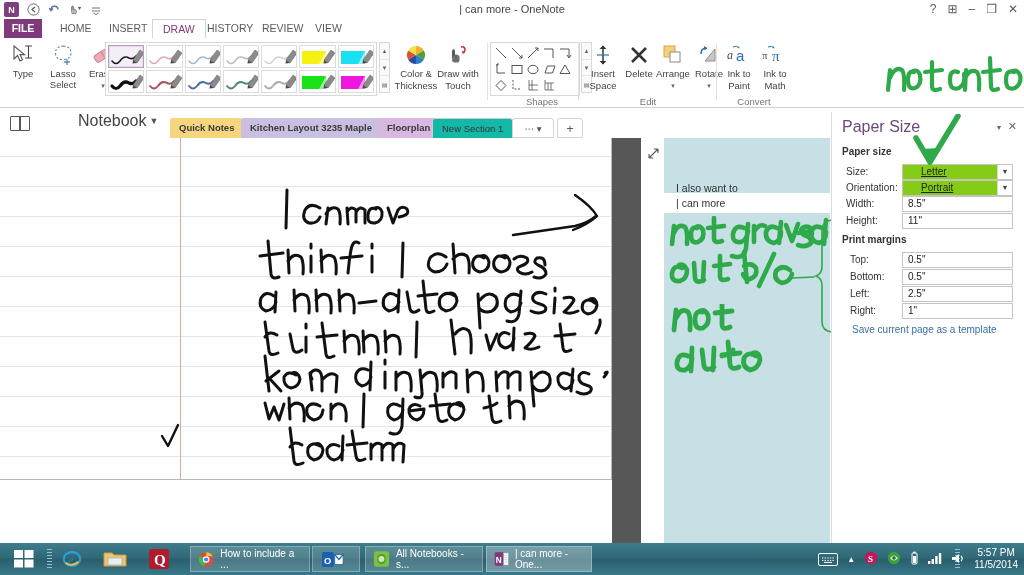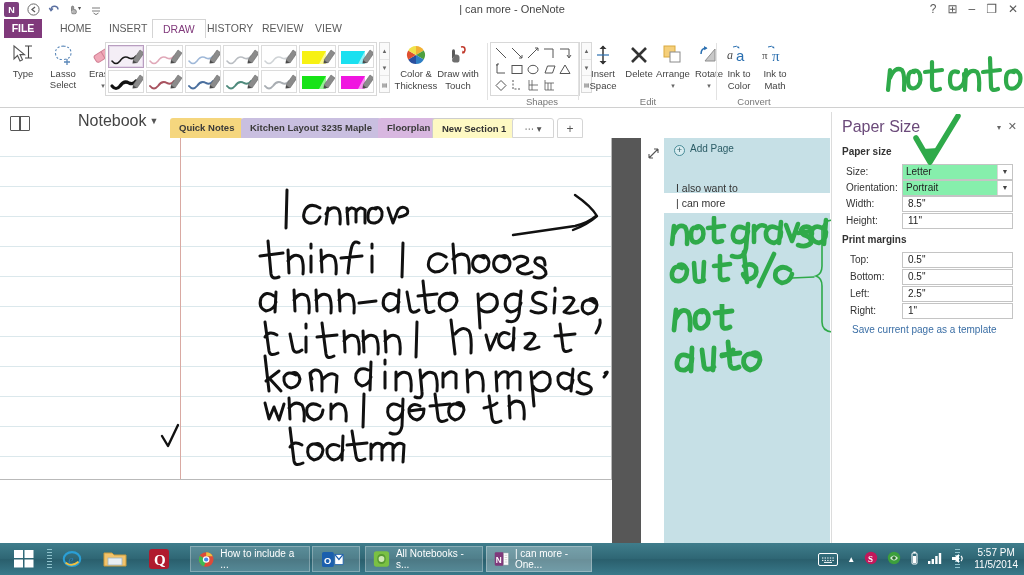--- a/index.html
+++ b/index.html
@@ -70,22 +70,22 @@
 
   
   .nbbar { position:absolute; left:0; top:108px; width:1024px; height:30px; background:#fff; }
   .nbicon { position:absolute; left:10px; top:8px; width:20px; height:15px;
             border:1.4px solid #555; border-radius:1px; }
   .nbicon::after { content:""; position:absolute; left:8.3px; top:-1px; width:1.4px; height:15px; background:#555; }
   .nbname { position:absolute; left:78px; top:4px; font-size:16px; color:#444; }
   .nbcaret { font-size:9px; color:#555; vertical-align:2px; margin-left:3px; }
   .sectab { position:absolute; top:10px; height:20px; line-height:20px; font-size:9.5px;
             font-weight:bold; padding:0 9px; border-radius:3px 3px 0 0; color:#3a3a3a; }
-  .sectab.active { background:#fef9c3; border:1px solid #cdcdcd; border-bottom:1px solid #fff;
-                   font-weight:bold; height:21px; color:#333; }
+  .sectab.active { background:#14b8a6; border:1px solid #cdcdcd; border-bottom:1px solid #fff;
+                   font-weight:normal; height:21px; color:#333; }
   .sectab.morebtn, .sectab.plusbtn { background:#fff; border:1px solid #d5d5d5; font-weight:normal; color:#555; }
   .searchbox { position:absolute; left:681px; top:116px; width:145px; height:16px;
                border:1px solid #c6c6c6; background:#fff; font-size:9.5px; color:#8a8a8a;
                padding:0 18px 0 4px; line-height:14px; }
   .searchico { position:absolute; left:795px; top:118px; font-size:10px; color:#4a7ab5; }
   .searchcaret { position:absolute; left:808px; top:120px; font-size:7px; color:#666; }
 
   
   .canvas { position:absolute; left:0; top:138px; width:612px; height:342px; background:#fff;
             overflow:hidden; }
@@ -115,22 +115,22 @@
   
   .pane { position:absolute; left:831px; top:112px; width:193px; height:431px;
           background:#fff; border-left:1px solid #dcdcdc; }
   .panetitle { position:absolute; left:10px; top:6px; font-size:16px; color:#6b4a7a; }
   .panecaret { position:absolute; right:23px; top:11px; font-size:8px; color:#666; }
   .paneclose { position:absolute; right:7px; top:8px; font-size:11px; color:#666; }
   .sechead { position:absolute; left:10px; font-size:10px; font-weight:bold; color:#333; }
   .flabel { position:absolute; font-size:10px; color:#333; line-height:16px; }
   .finput { position:absolute; height:16px; border:1px solid #c4c4c4; background:#fff;
             font-size:10px; color:#222; line-height:14px; padding-left:5px; }
-  .fselect { position:absolute; height:16px; border:1px solid #c4c4c4; background:#86efac;
-             font-size:10px; color:#222; line-height:14px; padding-left:3px; }
+  .fselect { position:absolute; height:16px; border:1px solid #c4c4c4; background:#84cc16;
+             font-size:10px; color:#222; line-height:14px; padding-left:18px;text-decoration:underline; }
   .fselect .arrow { position:absolute; right:0; top:0; width:15px; height:14px;
                     border-left:1px solid #d8d8d8; background:#fff;
                     display:flex; align-items:center; justify-content:center; font-size:7px; color:#444; }
   .tmpllink { position:absolute; left:20px; font-size:10px; color:#3a6ea5; }
   .paneink { position:absolute; left:0; top:0; }
 
   
   .taskbar { position:absolute; left:0; top:543px; width:1024px; height:32px;
              background:linear-gradient(180deg,#3f7d8c 0%,#2f6775 48%,#2a5f6d 52%,#39798a 100%); }
   .startbtn { position:absolute; left:4px; top:2px; width:40px; height:28px;
@@ -520,21 +520,21 @@
       <div class="bigbtn" style="left:0">
         <div class="icobox">
           <svg width="26" height="24" viewBox="0 0 26 24">
               <text x="1" y="16" font-size="12" font-style="italic" fill="#4a4a4a" font-family="serif">a</text>
               <text x="10" y="18" font-size="15" fill="#2a6fb0" font-family="sans-serif">a</text>
               <path d="M7 4 Q11 2 13 5" fill="none" stroke="#2a6fb0" stroke-width="1"></path>
               <path d="M11.4 4.5 L13.4 5.4 L13 3.2" fill="#2a6fb0"></path>
             </svg>
         </div>
         <div class="lbl">Ink to</div>
-        <div class="lbl">Color</div>
+        <div class="lbl">Paint</div>
       </div>
       <div class="bigbtn" style="left:36px">
         <div class="icobox">
           <svg width="26" height="24" viewBox="0 0 26 24">
               <text x="0" y="16" font-size="11" fill="#4a4a4a" font-family="serif">π</text>
               <text x="10" y="18" font-size="15" fill="#2a6fb0" font-family="serif">π</text>
               <path d="M6 4 Q10 2 12 5" fill="none" stroke="#2a6fb0" stroke-width="1"></path>
               <path d="M10.4 4.5 L12.4 5.4 L12 3.2" fill="#2a6fb0"></path>
             </svg>
         </div>
@@ -696,23 +696,20 @@
   <div class="canvasborder"></div>
   <div class="graybelow"></div>
   <div class="grayright"></div>
   <div class="expandico">
     <svg width="13" height="13" viewBox="0 0 13 13">
         <path d="M2 11 L11 2 M11 2 h-4 M11 2 v4 M2 11 h4 M2 11 v-4" fill="none" stroke="#555" stroke-width="1.1"></path>
       </svg>
   </div>
 
   <div class="pagelist">
-    <div class="addpage">
-      <span class="plusc">+</span><span>Add Page</span>
-    </div>
     <div class="pgitem" style="top:40px">I also want to</div>
     <div class="pgitem sel" style="top:55px">| can more</div>
 
     <svg class="pgink" width="166" height="130" style="left:0;top:78px" viewBox="0 0 166 130">
       <g fill="none" stroke="#2faa4a" stroke-width="4.6" stroke-linecap="round" stroke-linejoin="round">
 
         <path d="M8 28 L10 10 M10 17 Q14 7 21 11 Q24 15 23 28"></path>
         <path d="M33 12 Q27 10 27 19 Q27 28 34 26 Q41 23 39 14 Q36 9 32 11"></path>
         <path d="M50 2 L50 22 Q50 28 58 25 M44 12 L60 10"></path>
 

